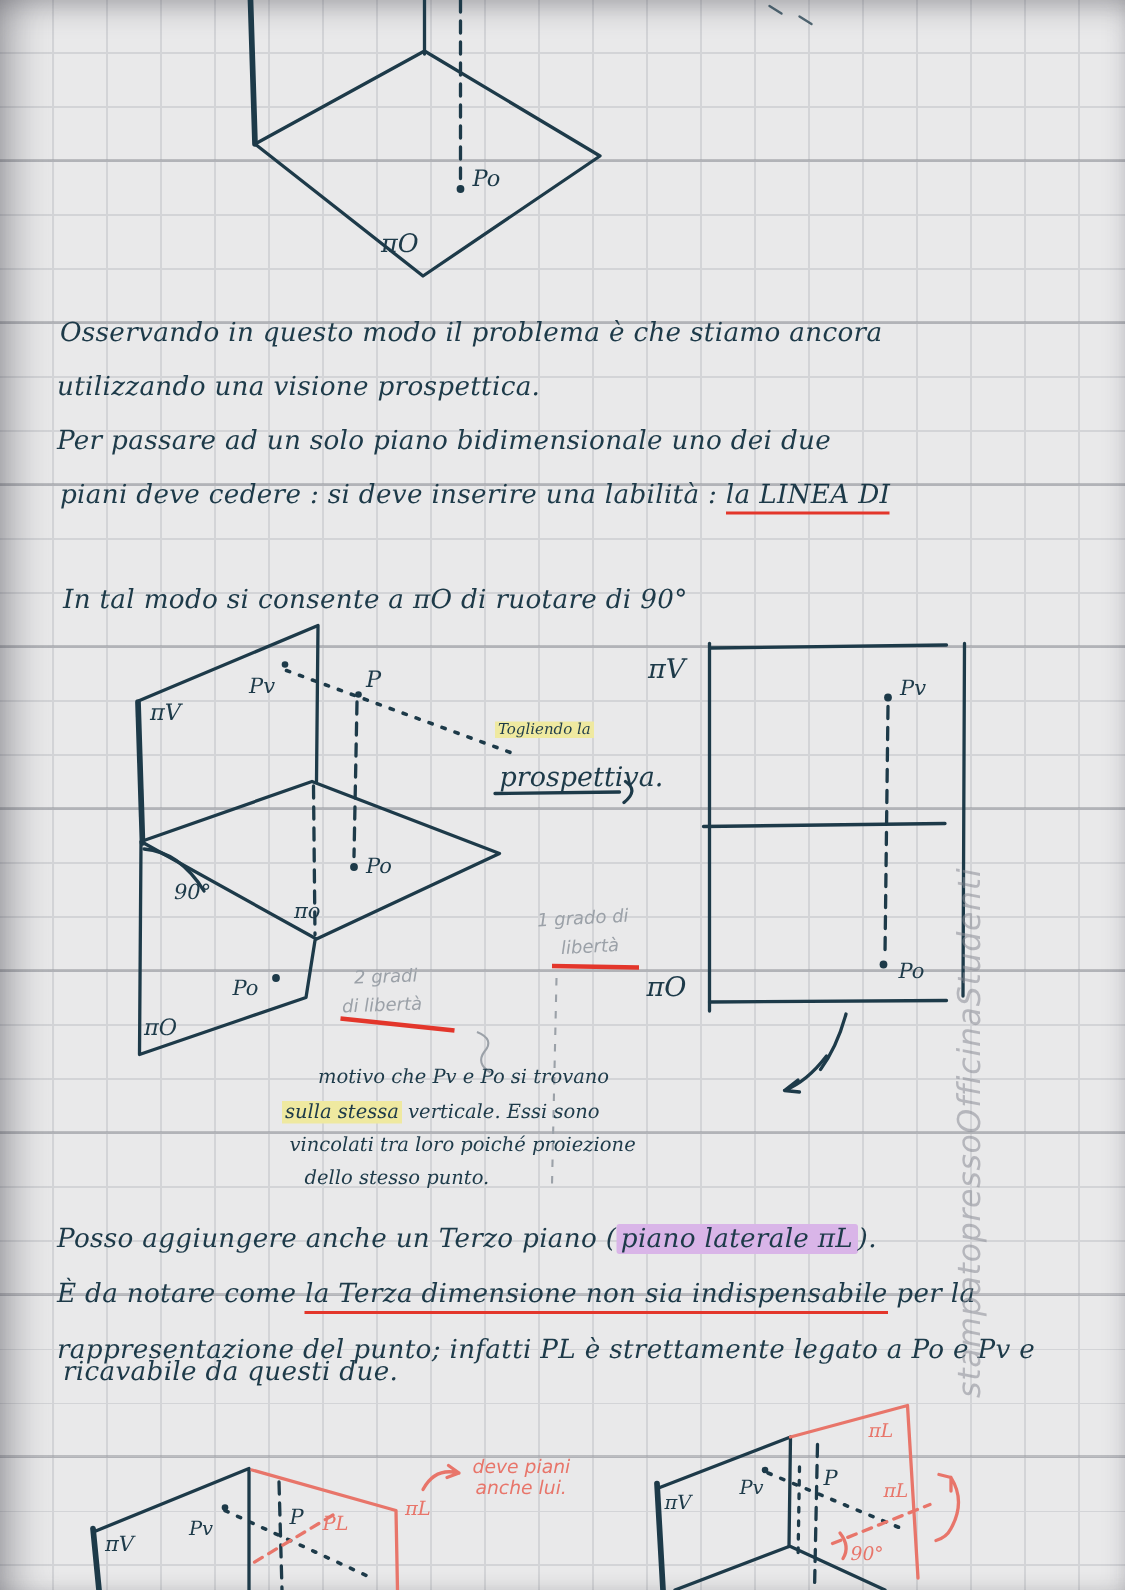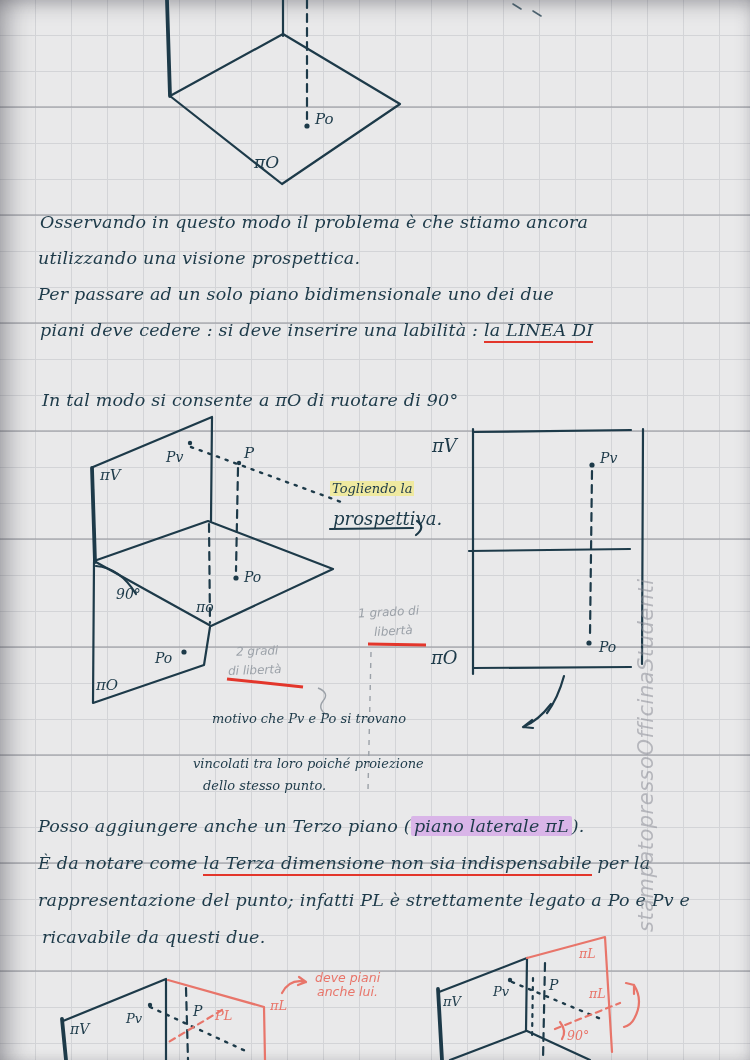--- a/index.html
+++ b/index.html
@@ -143,35 +143,36 @@
       <text x="567" y="1040" font-size="12.5" class="sal-t">90°</text>
     </g>
   </svg>
 
   <div class="hw fs-main" style="left:40px;top:212px;">Osservando in questo modo il problema è che stiamo ancora</div>
   <div class="hw fs-main" style="left:38px;top:248px;">utilizzando una visione prospettica.</div>
   <div class="hw fs-main" style="left:38px;top:284px;">Per passare ad un solo piano bidimensionale uno dei due</div>
   <div class="hw fs-main" style="left:40px;top:320px;"><span>piani deve cedere : si deve inserire una labilità : </span><span class="u-red">la LINEA DI</span></div>
   <div class="hw fs-main" style="left:42px;top:390px;">In tal modo si consente a πO di ruotare di 90°</div>
 
-  <div class="hw" style="left:330px;top:481px;font-size:13px;"><span class="hl-y">Togliendo la</span></div>
+  <div class="hw" style="left:330px;top:481px;font-size:10px;"><span class="hl-y">Togliendo la</span></div>
   <div class="hw" style="left:333px;top:508px;font-size:18px;">prospettiva.</div>
 
   <div class="hw pencil" style="left:236px;top:644px;transform:rotate(-2deg);">2 gradi</div>
   <div class="hw pencil" style="left:228px;top:663px;transform:rotate(-2deg);">di libertà</div>
   <div class="hw pencil" style="left:358px;top:605px;transform:rotate(-3deg);">1 grado di</div>
   <div class="hw pencil" style="left:374px;top:624px;transform:rotate(-3deg);">libertà</div>
 
   <div class="hw fs-note" style="left:212px;top:711px;">motivo che Pv e Po si trovano</div>
+  <div class="hw fs-note" style="left:188px;top:734px;"><span class="hl-y">sulla stessa</span><span> verticale. Essi sono</span></div>
   <div class="hw fs-note" style="left:193px;top:756px;">vincolati tra loro poiché proiezione</div>
   <div class="hw fs-note" style="left:203px;top:778px;">dello stesso punto.</div>
 
   <div class="hw fs-main" style="left:38px;top:816px;"><span>Posso aggiungere anche un Terzo piano (</span><span class="hl-p">piano laterale πL</span><span>).</span></div>
   <div class="hw fs-main" style="left:38px;top:853px;"><span>È da notare come </span><span class="u-red">la Terza dimensione non sia indispensabile</span><span> per la</span></div>
   <div class="hw fs-main" style="left:38px;top:890px;">rappresentazione del punto; infatti PL è strettamente legato a Po e Pv e</div>
-  <div class="hw fs-main" style="left:42px;top:927px;">ricavabile da questi due.</div>
+  <div class="hw fs-main" style="left:42px;top:905px;">ricavabile da questi due.</div>
 
   <div class="hw salmon" style="left:315px;top:970px;">deve piani</div>
   <div class="hw salmon" style="left:317px;top:984px;">anche lui.</div>
 
   <div class="watermark">stampatopressoOfficinaStudenti</div>
 
 </div>
 
 </body></html>

